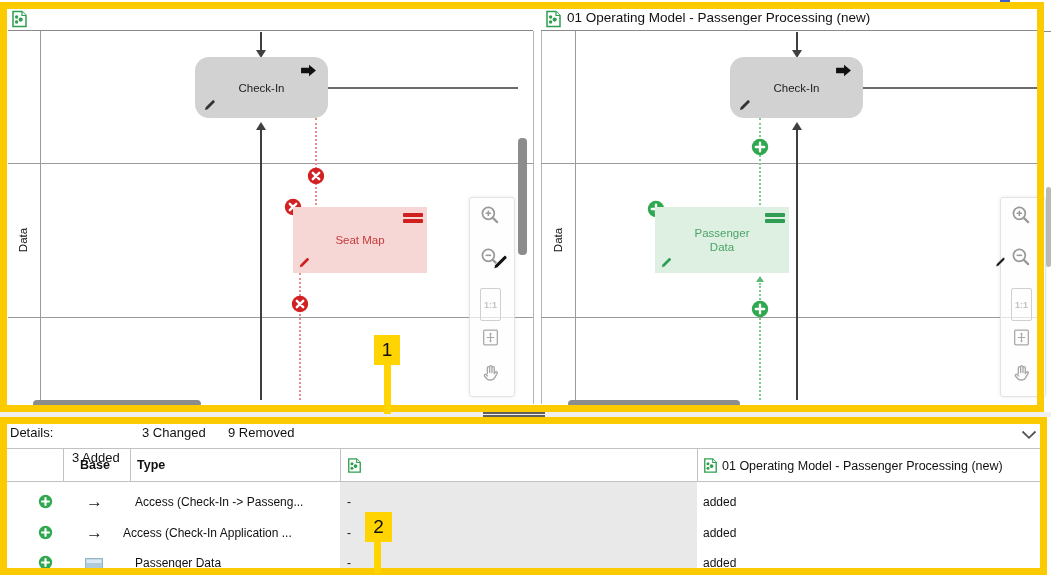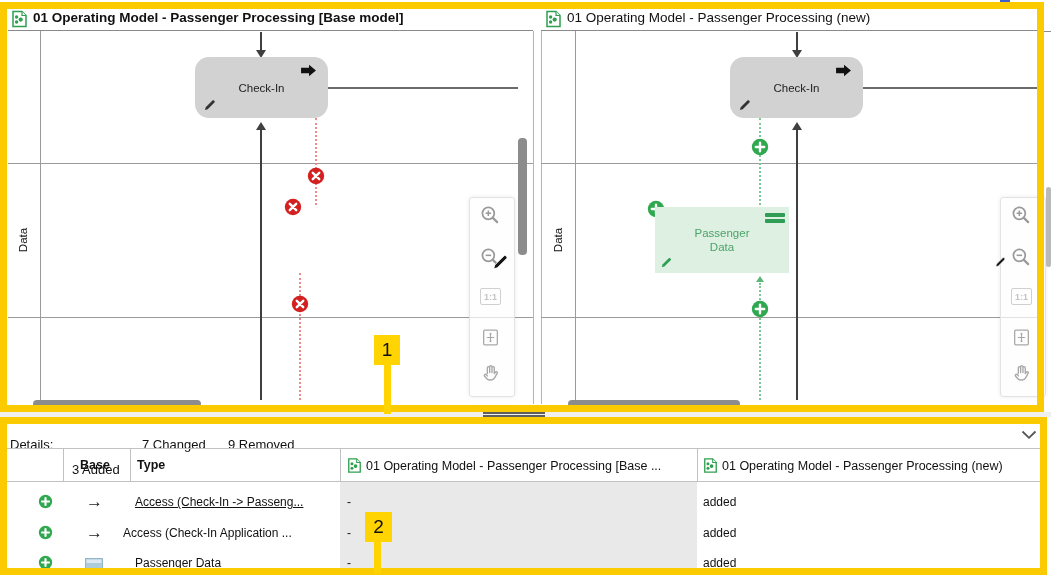--- a/index.html
+++ b/index.html
@@ -18,46 +18,45 @@
   .dotted-green{position:absolute;width:0;border-left:2px dotted #7fc893;}
   .arrowline{position:absolute;width:1.5px;background:#3f3f3f;}
   .tri-down{position:absolute;width:0;height:0;border-left:5px solid transparent;border-right:5px solid transparent;border-top:8px solid #3f3f3f;}
   .tri-up{position:absolute;width:0;height:0;border-left:5px solid transparent;border-right:5px solid transparent;border-bottom:8px solid #3f3f3f;}
   .tri-up-green{position:absolute;width:0;height:0;border-left:4px solid transparent;border-right:4px solid transparent;border-bottom:6px solid #5cb878;}
   .connector{position:absolute;height:2px;background:#6b6b6b;}
   .thumb{position:absolute;background:#8c8c8c;border-radius:4px;}
   .palette{position:absolute;width:44px;height:198px;background:rgba(253,253,253,.72);
            border:1px solid #e3e3e3;border-radius:3px;box-shadow:0 0 4px rgba(0,0,0,.08);}
   .pbtn{position:absolute;width:22px;height:22px;display:flex;align-items:center;justify-content:center;}
-  .one2one{position:absolute;width:21px;height:17px;border:1.5px solid #d0d0d0;border-radius:2px;color:#c4c4c4;
+  .one2one{position:absolute;width:21px;height:33px;border:1.5px solid #d0d0d0;border-radius:2px;color:#c4c4c4;
            font-size:9px;font-weight:bold;display:flex;align-items:center;justify-content:center;box-sizing:border-box;}
   .callout-box{position:absolute;background:#ffd400;color:#111;font-size:19px;
                display:flex;align-items:center;justify-content:center;}
   .callout-line{position:absolute;background:#ffd400;}
-  .dt-text{position:absolute;font-size:13px;white-space:nowrap;margin-top:12px;}
+  .dt-text{position:absolute;font-size:13px;white-space:nowrap;}
   .cellv{position:absolute;font-size:12px;white-space:nowrap;}
   .hdr{position:absolute;font-size:12.5px;font-weight:bold;white-space:nowrap;}
   .hdr-model{position:absolute;font-size:12.5px;white-space:nowrap;overflow:hidden;text-overflow:clip;}
   .typearrow{position:absolute;font-size:17px;color:#222;line-height:1;}
 </style>
 </head>
 <body>
 
 <div id="app">
 
   <div class="abs" style="left:11px;top:10px;width:17px;height:18px;">
     <svg width="17" height="18" viewBox="0 0 17 18">
         <path d="M2 1.5h9l4 4v11H2z" fill="#fff" stroke="#2e9e4f" stroke-width="1.5"></path>
         <path d="M11 1.5v4h4" fill="#fff" stroke="#2e9e4f" stroke-width="1.2"></path>
         <circle cx="5.6" cy="7" r="1.7" fill="#2e9e4f"></circle>
         <circle cx="5.6" cy="12" r="1.7" fill="#2e9e4f"></circle>
         <circle cx="9.7" cy="9.6" r="2.1" fill="#2e9e4f"></circle>
       </svg>
   </div>
-  <div class="title" style="left:33px;font-weight:bold;">01 Operating Model - Passenger Processing [Base model]</div>
 
   <div class="hline" style="left:8px;top:30px;width:525px;background:#8a8a8a;"></div>
   <div class="vline" style="left:40px;top:31px;height:373px;"></div>
   <div class="hline" style="left:8px;top:163px;width:525px;"></div>
   <div class="hline" style="left:8px;top:317px;width:525px;"></div>
   <div class="vline" style="left:533px;top:31px;height:373px;background:#b5b5b5;"></div>
   <div class="vline" style="left:541px;top:31px;height:373px;background:#b5b5b5;"></div>
 
   <div class="abs" style="left:-12px;top:222px;width:70px;height:36px;line-height:36px;text-align:center;font-size:11.5px;transform:rotate(-90deg);">Data</div>
 
@@ -88,20 +87,34 @@
         <path d="M5.8 5.8 12.2 12.2 M12.2 5.8 5.8 12.2" stroke="#fff" stroke-width="2.4" stroke-linecap="round"></path>
       </svg>
   </div>
   <div class="abs" style="left:284px;top:198px;">
     <svg width="18" height="18" viewBox="0 0 18 18">
         <circle cx="9" cy="9" r="8.2" fill="#d32020"></circle>
         <path d="M5.8 5.8 12.2 12.2 M12.2 5.8 5.8 12.2" stroke="#fff" stroke-width="2.4" stroke-linecap="round"></path>
       </svg>
   </div>
 
+  <div class="dnode" style="left:293px;top:207px;background:#f7d6d6;color:#c73a3a;">
+    <span>Seat Map</span>
+    <span class="abs" style="left:110px;top:6px;">
+      <svg width="20" height="12" viewBox="0 0 20 12">
+          <rect x="0" y="0" width="20" height="4" rx="1" fill="#cf1f1f"></rect>
+          <rect x="0" y="6" width="20" height="4" rx="1" fill="#cf1f1f"></rect>
+        </svg>
+    </span>
+    <span class="abs" style="left:5px;top:49px;">
+      <svg width="13" height="13" viewBox="0 0 16 16">
+          <path d="M2.2 13.8 3.1 10.6 10.8 2.9c.5-.5 1.3-.5 1.8 0l.5.5c.5.5.5 1.3 0 1.8L5.4 12.9z" fill="#cf1f1f"></path>
+        </svg>
+    </span>
+  </div>
 
   <div class="dotted-red" style="left:299px;top:273px;height:127px;"></div>
   <div class="abs" style="left:291px;top:295px;">
     <svg width="18" height="18" viewBox="0 0 18 18">
         <circle cx="9" cy="9" r="8.2" fill="#d32020"></circle>
         <path d="M5.8 5.8 12.2 12.2 M12.2 5.8 5.8 12.2" stroke="#fff" stroke-width="2.4" stroke-linecap="round"></path>
       </svg>
   </div>
 
   <div class="thumb" style="left:33px;top:400px;width:168px;height:8px;"></div>
@@ -258,21 +271,21 @@
   <div class="hline" style="left:1044px;top:31px;width:7px;background:#8a8a8a;"></div>
   <div class="thumb" style="left:1046px;top:187px;width:5px;height:80px;background:#b9b9b9;"></div>
   <div class="abs" style="left:1000px;top:0;width:10px;height:3px;background:#3b5fd0;"></div>
 
   <div class="abs" style="left:0;top:412px;width:1051px;height:5px;background:#efefef;"></div>
   <div class="abs" style="left:483px;top:412px;width:62px;height:1.6px;background:#5f5f5f;"></div>
   <div class="abs" style="left:483px;top:415px;width:62px;height:1.6px;background:#5f5f5f;"></div>
 
   <div class="dt-text" style="left:10px;top:425px;">Details:</div>
   <div class="dt-text" style="left:72px;top:450px;">3 Added</div>
-  <div class="dt-text" style="left:142px;top:425px;">7 Changed</div>
+  <div class="dt-text" style="left:142px;top:425px;">3 Changed</div>
   <div class="dt-text" style="left:228px;top:425px;">9 Removed</div>
   <div class="abs" style="left:1021px;top:426px;">
     <svg width="16" height="10" viewBox="0 0 16 10">
         <path d="M1.5 1.5 8 7.8 14.5 1.5" fill="none" stroke="#555" stroke-width="1.8"></path>
       </svg>
   </div>
 
   <div class="hline" style="left:7px;top:448px;width:1033px;background:#c2c2c2;"></div>
   <div class="hline" style="left:7px;top:481px;width:1033px;background:#c2c2c2;"></div>
   <div class="vline" style="left:63px;top:449px;height:32px;background:#c2c2c2;"></div>
@@ -284,41 +297,40 @@
   <div class="hdr" style="left:137px;top:458px;">Type</div>
   <div class="abs" style="left:347px;top:457px;">
     <svg width="15" height="17" viewBox="0 0 17 18">
         <path d="M2 1.5h9l4 4v11H2z" fill="#fff" stroke="#2e9e4f" stroke-width="1.5"></path>
         <path d="M11 1.5v4h4" fill="#fff" stroke="#2e9e4f" stroke-width="1.2"></path>
         <circle cx="5.6" cy="7" r="1.7" fill="#2e9e4f"></circle>
         <circle cx="5.6" cy="12" r="1.7" fill="#2e9e4f"></circle>
         <circle cx="9.7" cy="9.6" r="2.1" fill="#2e9e4f"></circle>
       </svg>
   </div>
-  <div class="hdr-model" style="left:366px;top:459px;width:326px;">01 Operating Model - Passenger Processing [Base ...</div>
   <div class="abs" style="left:703px;top:457px;">
     <svg width="15" height="17" viewBox="0 0 17 18">
         <path d="M2 1.5h9l4 4v11H2z" fill="#fff" stroke="#2e9e4f" stroke-width="1.5"></path>
         <path d="M11 1.5v4h4" fill="#fff" stroke="#2e9e4f" stroke-width="1.2"></path>
         <circle cx="5.6" cy="7" r="1.7" fill="#2e9e4f"></circle>
         <circle cx="5.6" cy="12" r="1.7" fill="#2e9e4f"></circle>
         <circle cx="9.7" cy="9.6" r="2.1" fill="#2e9e4f"></circle>
       </svg>
   </div>
   <div class="hdr-model" style="left:722px;top:459px;width:315px;">01 Operating Model - Passenger Processing (new)</div>
 
   <div class="abs" style="left:340px;top:482px;width:357px;height:86px;background:#e9e9e9;"></div>
 
   <div class="abs" style="left:7px;top:488px;width:1033px;height:28px;">
     <span class="abs" style="left:31px;top:6px;"><svg width="15" height="15" viewBox="0 0 18 18">
           <circle cx="9" cy="9" r="8" fill="#2fa84f"></circle>
           <path d="M9 4.8v8.4 M4.8 9h8.4" stroke="#fff" stroke-width="2.6" stroke-linecap="round"></path>
         </svg></span>
     <span class="typearrow" style="left:79px;top:5px;">→</span>
-    <span class="cellv" style="left:128px;top:7px;text-decoration:underline;">Access (Check-In -&gt; Passeng...</span>
+    <span class="cellv" style="left:128px;top:7px;">Access (Check-In -&gt; Passeng...</span>
     <span class="cellv" style="left:340px;top:7px;">-</span>
     <span class="cellv" style="left:696px;top:7px;">added</span>
   </div>
 
   <div class="abs" style="left:7px;top:519px;width:1033px;height:28px;">
     <span class="abs" style="left:31px;top:6px;"><svg width="15" height="15" viewBox="0 0 18 18">
           <circle cx="9" cy="9" r="8" fill="#2fa84f"></circle>
           <path d="M9 4.8v8.4 M4.8 9h8.4" stroke="#fff" stroke-width="2.6" stroke-linecap="round"></path>
         </svg></span>
     <span class="typearrow" style="left:79px;top:5px;">→</span>

